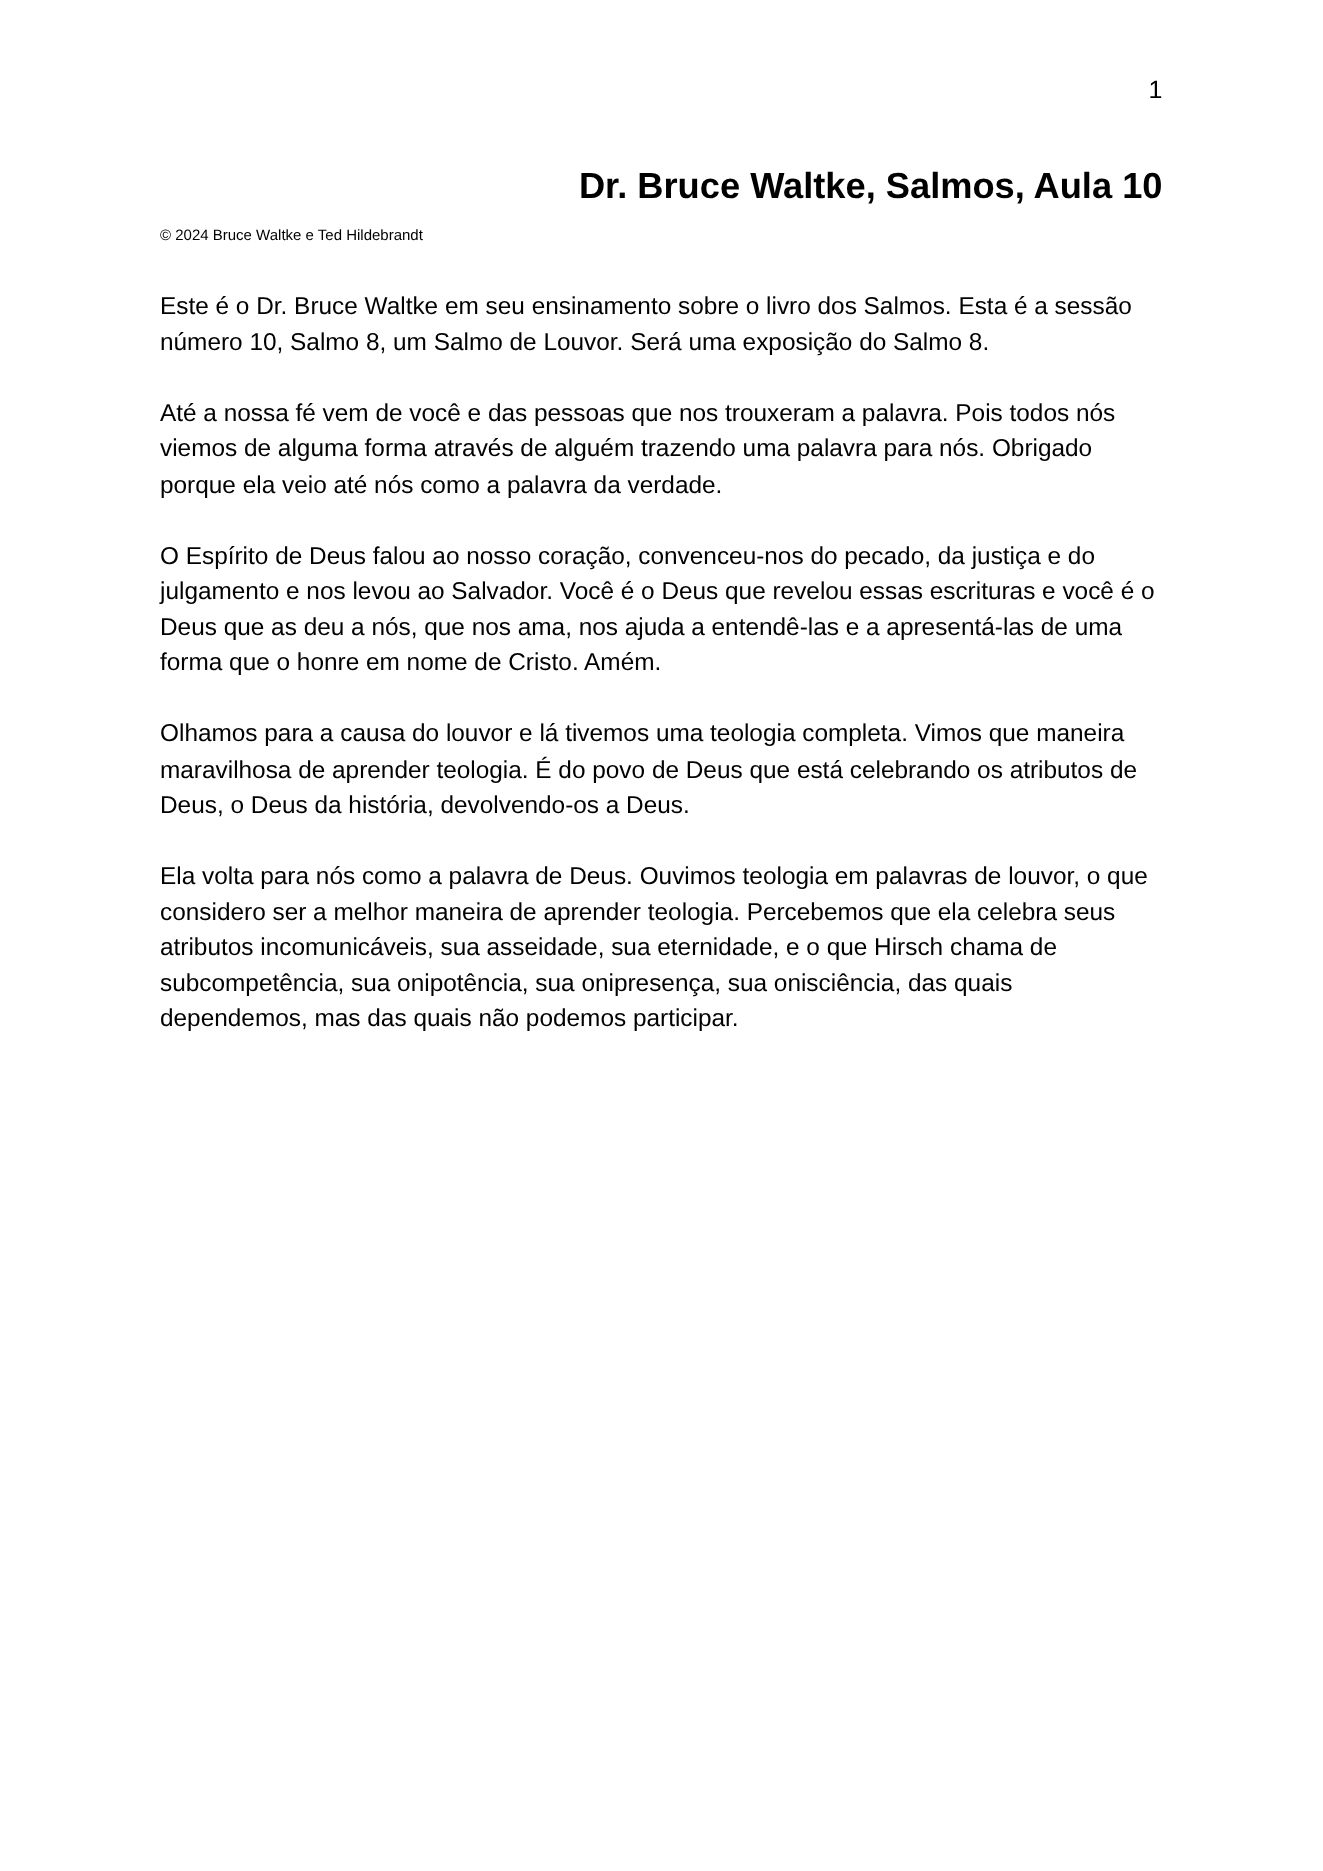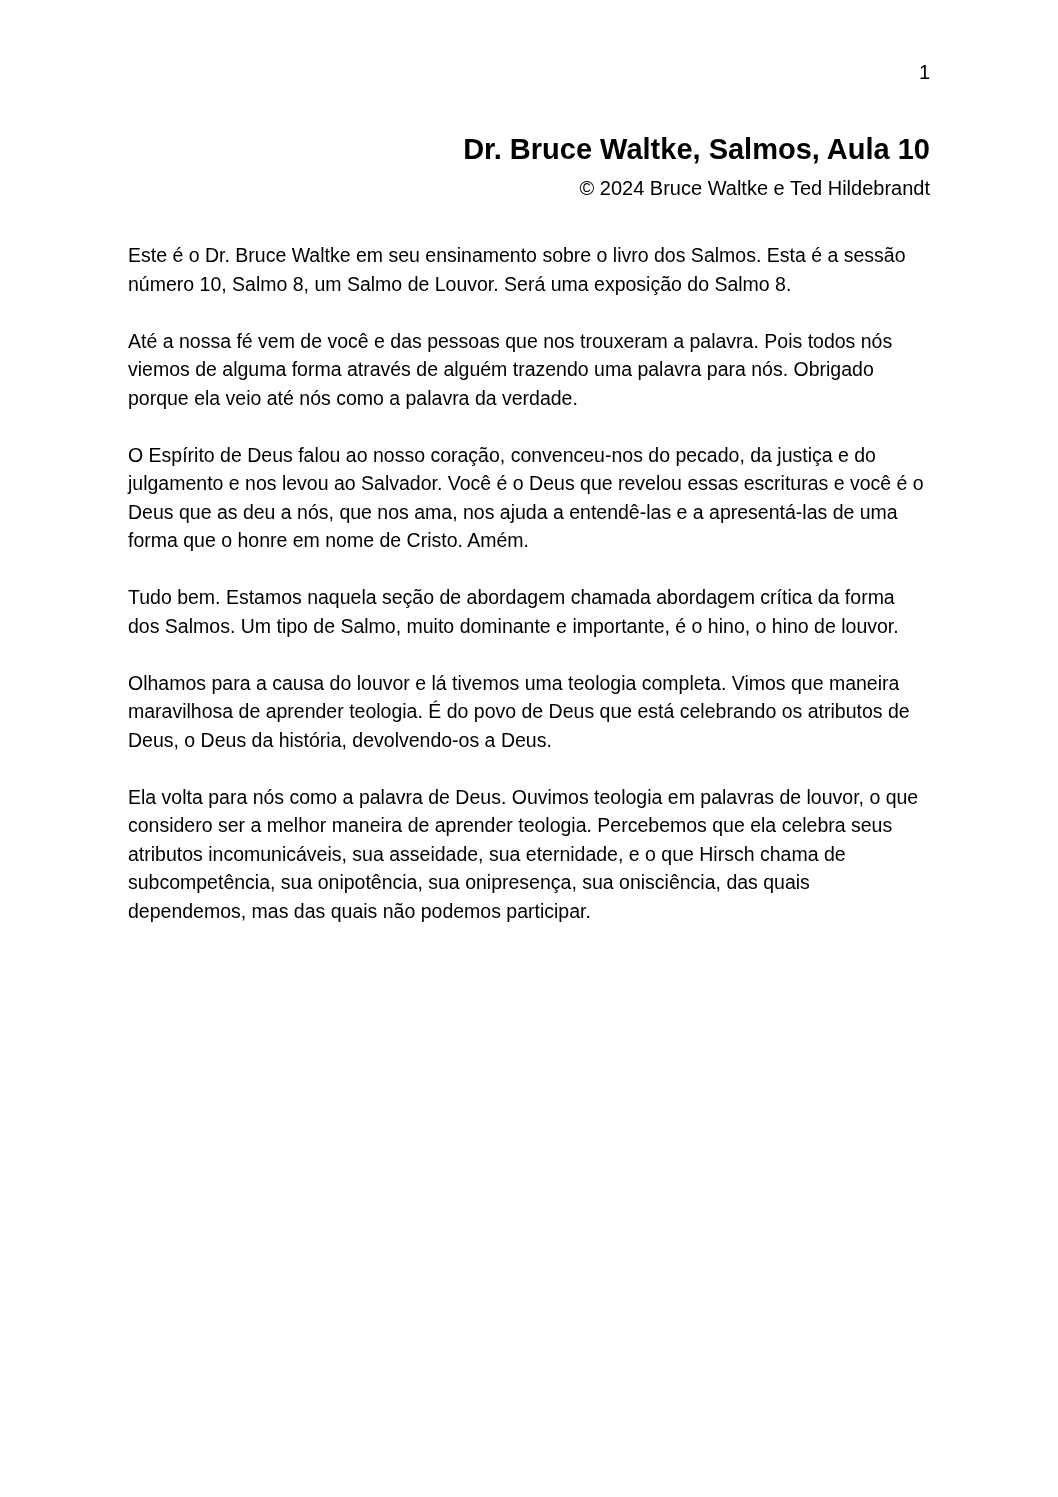--- a/index.html
+++ b/index.html
@@ -28,27 +28,27 @@
   .doc-title {
     margin: 48px 0 0 0;
     text-align: right;
     font-size: 29px;
     line-height: 36px;
     font-weight: bold;
     letter-spacing: 0px;
   }
   .doc-subtitle {
     margin: 8px 0 0 0;
-    text-align: right;
-    font-size: 20px;
+    text-align: left;
+    font-size: 12px;
     line-height: 26px;
     font-weight: normal;
   }
   .doc-body {
-    margin-top: 40px;
+    margin-top: 30px;
   }
   .doc-body p {
     margin: 0 0 28.5px 0;
     font-size: 19.5px;
     line-height: 28.5px;
     text-align: left;
   }
 </style>
 </head>
 <body>
@@ -57,17 +57,16 @@
   <div class="page-number">1</div>
 
   <h1 class="doc-title">Dr. Bruce Waltke, Salmos, Aula 10</h1>
 
   <div class="doc-subtitle">© 2024 Bruce Waltke e Ted Hildebrandt</div>
 
   <div class="doc-body">
     <p>Este é o Dr. Bruce Waltke em seu ensinamento sobre o livro dos Salmos. Esta é a sessão número 10, Salmo 8, um Salmo de Louvor. Será uma exposição do Salmo 8.</p>
     <p>Até a nossa fé vem de você e das pessoas que nos trouxeram a palavra. Pois todos nós viemos de alguma forma através de alguém trazendo uma palavra para nós. Obrigado porque ela veio até nós como a palavra da verdade.</p>
     <p>O Espírito de Deus falou ao nosso coração, convenceu-nos do pecado, da justiça e do julgamento e nos levou ao Salvador. Você é o Deus que revelou essas escrituras e você é o Deus que as deu a nós, que nos ama, nos ajuda a entendê-las e a apresentá-las de uma forma que o honre em nome de Cristo. Amém.</p>
-    <p>Tudo bem. Estamos naquela seção de abordagem chamada abordagem crítica da forma dos Salmos. Um tipo de Salmo, muito dominante e importante, é o hino, o hino de louvor.</p>
     <p>Olhamos para a causa do louvor e lá tivemos uma teologia completa. Vimos que maneira maravilhosa de aprender teologia. É do povo de Deus que está celebrando os atributos de Deus, o Deus da história, devolvendo-os a Deus.</p>
     <p>Ela volta para nós como a palavra de Deus. Ouvimos teologia em palavras de louvor, o que considero ser a melhor maneira de aprender teologia. Percebemos que ela celebra seus atributos incomunicáveis, sua asseidade, sua eternidade, e o que Hirsch chama de subcompetência, sua onipotência, sua onipresença, sua onisciência, das quais dependemos, mas das quais não podemos participar.</p>
   </div>
 </div>
 
 </body></html>

